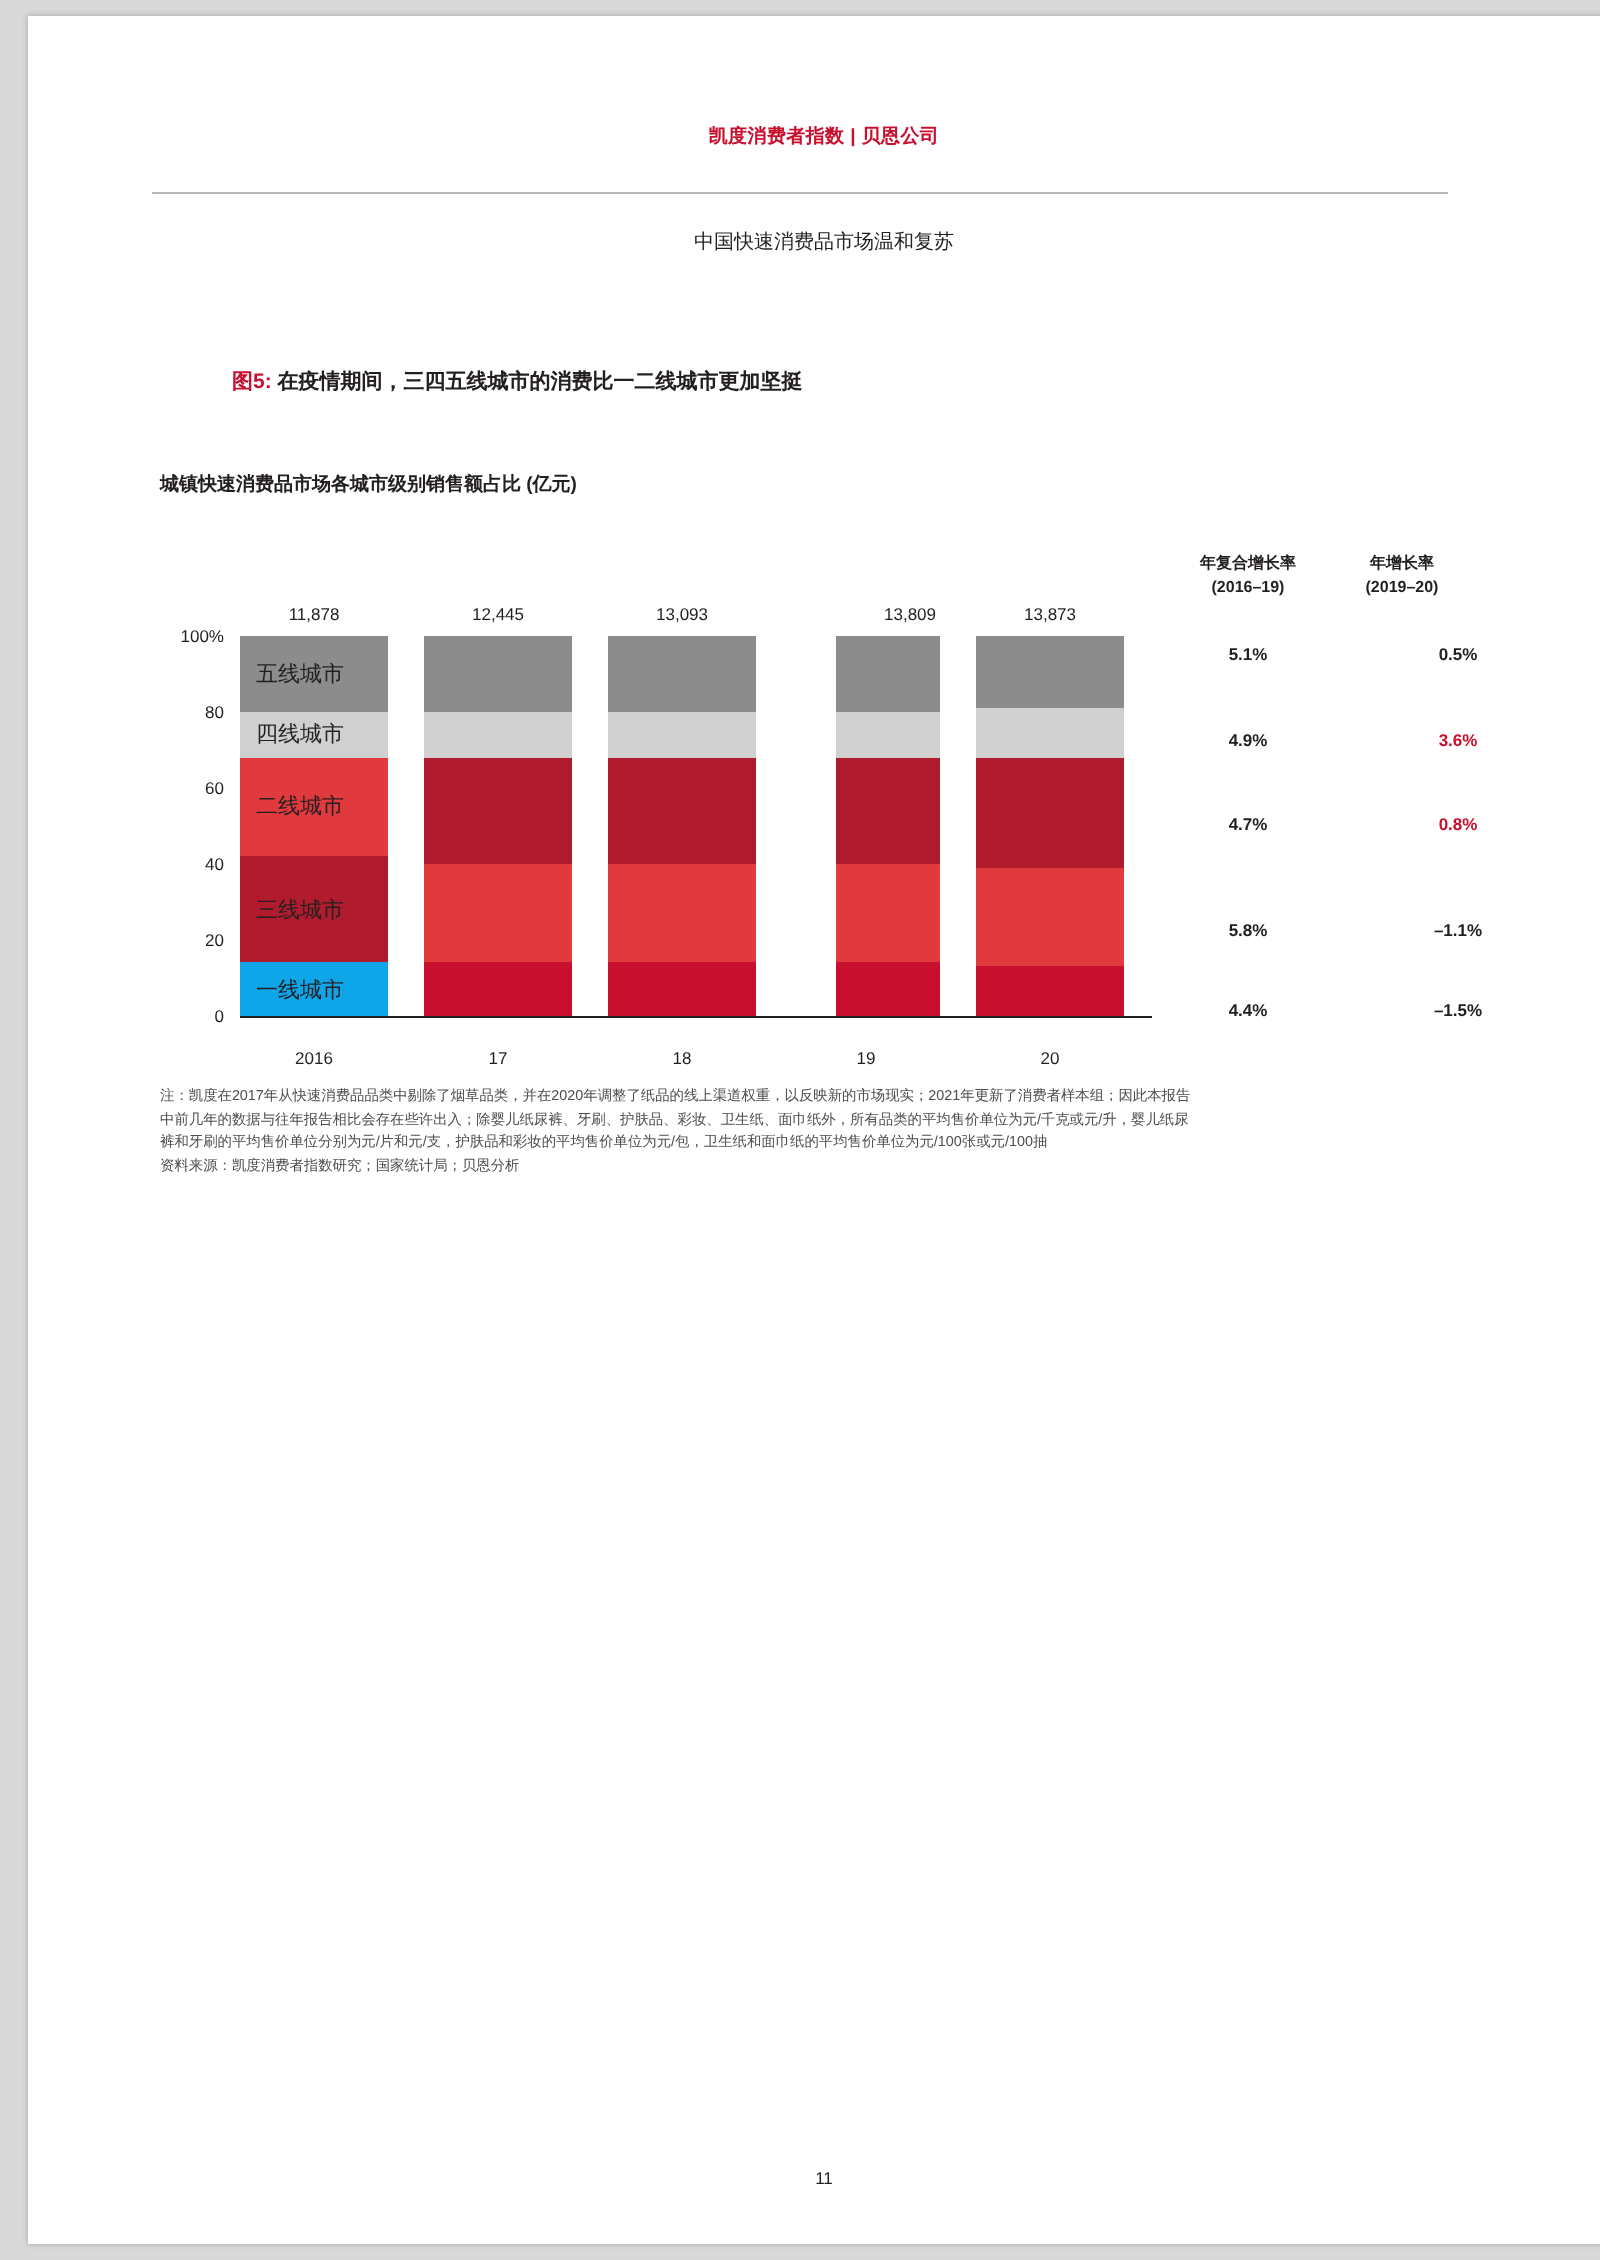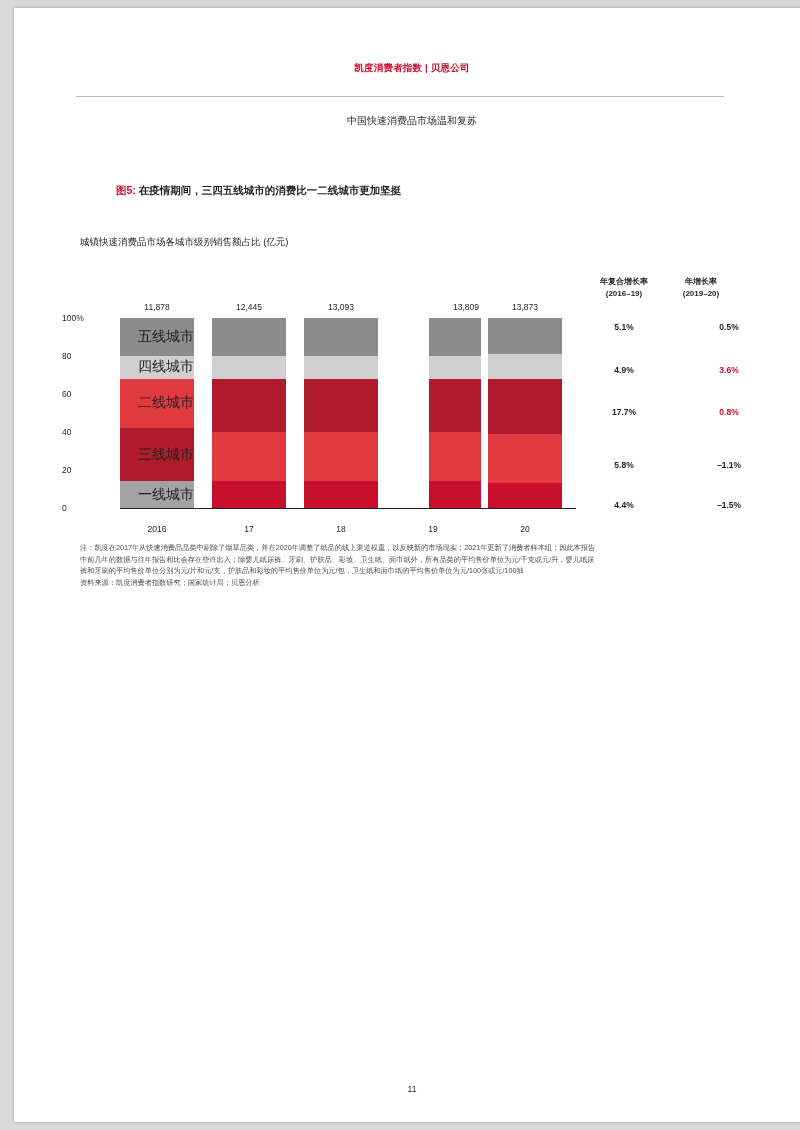--- a/index.html
+++ b/index.html
@@ -53,21 +53,21 @@
     font-weight: bold;
     color: #231f20;
     margin-left: 36px;
   }
   .fig-title .fignum { color: #c8102e; }
 
   .chart-title {
     position: absolute;
     left: 66px; top: 228px;
     font-size: 9.5px;
-    font-weight: normal;
+    font-weight: bold;
     color: #231f20;
   }
 
   
   .col-head {
     position: absolute;
     text-align: center;
     font-size: 8px;
     font-weight: bold;
     color: #231f20;
@@ -91,24 +91,25 @@
     width: 455px;
     height: 190px;
   }
   .axis-y {
     position: absolute;
     left: 0; top: 10px;
     width: 36px; height: 190px;
   }
   .ytick {
     position: absolute;
-    right: 20px;
+    right: 4px;
     transform: translateY(-50%);
     font-size: 8.5px;
     color: #231f20;
+    text-align: right;
     width: 34px;
   }
   .axis-line-y {
     position: absolute;
     left: 40px; top: 10px;
     width: 1px; height: 191px;
     background: #231f20;
   }
   .axis-line-x {
     position: absolute;
@@ -121,24 +122,24 @@
     position: absolute;
     bottom: 0;
     width: 74px;
     height: 190px;
     display: flex;
     flex-direction: column;
   }
   .seg { width: 100%; position: relative; }
   .seg-label {
     position: absolute;
-    left: 18px;
+    left: 8px;
     top: 50%;
     transform: translateY(-50%);
-    font-size: 14px;
+    font-size: 11px;
     color: #231f20;
     white-space: nowrap;
   }
   .bar-total {
     position: absolute;
     top: -16px;
     width: 100%;
     text-align: center;
     font-size: 8.5px;
     color: #231f20;
@@ -237,21 +238,21 @@
           </div>
           <div class="seg" style="background: rgb(208, 208, 208); height: 22.8px;">
             <span class="seg-label">四线城市</span>
           </div>
           <div class="seg" style="background: rgb(224, 58, 62); height: 49.4px;">
             <span class="seg-label">二线城市</span>
           </div>
           <div class="seg" style="background: rgb(176, 28, 46); height: 53.2px;">
             <span class="seg-label">三线城市</span>
           </div>
-          <div class="seg" style="background: #a3a3a3; height: 26.6px;">
+          <div class="seg" style="background: #0ea5e9; height: 26.6px;">
             <span class="seg-label">一线城市</span>
           </div>
         </div>
         <div class="xlabel" style="left: 0px;">2016</div>
         <div class="bar" style="left: 92px;">
           <div class="bar-total">12,445</div>
           <div class="seg" style="background: rgb(140, 140, 140); height: 38px;"></div>
           <div class="seg" style="background: rgb(208, 208, 208); height: 22.8px;"></div>
           <div class="seg" style="background: rgb(176, 28, 46); height: 53.2px;"></div>
           <div class="seg" style="background: rgb(224, 58, 62); height: 49.4px;"></div>
@@ -260,21 +261,21 @@
         <div class="xlabel" style="left: 92px;">17</div>
         <div class="bar" style="left: 184px;">
           <div class="bar-total">13,093</div>
           <div class="seg" style="background: rgb(140, 140, 140); height: 38px;"></div>
           <div class="seg" style="background: rgb(208, 208, 208); height: 22.8px;"></div>
           <div class="seg" style="background: rgb(176, 28, 46); height: 53.2px;"></div>
           <div class="seg" style="background: rgb(224, 58, 62); height: 49.4px;"></div>
           <div class="seg" style="background: rgb(200, 16, 46); height: 26.6px;"></div>
         </div>
         <div class="xlabel" style="left: 184px;">18</div>
-        <div class="bar" style="left: 287px; padding-left: 22px;">
+        <div class="bar" style="left: 276px; padding-left: 22px;">
           <div class="bar-total">13,809</div>
           <div class="seg" style="background: rgb(140, 140, 140); height: 38px;"></div>
           <div class="seg" style="background: rgb(208, 208, 208); height: 22.8px;"></div>
           <div class="seg" style="background: rgb(176, 28, 46); height: 53.2px;"></div>
           <div class="seg" style="background: rgb(224, 58, 62); height: 49.4px;"></div>
           <div class="seg" style="background: rgb(200, 16, 46); height: 26.6px;"></div>
         </div>
         <div class="xlabel" style="left: 276px;">19</div>
         <div class="bar" style="left: 368px;">
           <div class="bar-total">13,873</div>
@@ -291,21 +292,21 @@
   <div id="growth-area">
       <div class="growth-row" style="top: 314px; left: 0px; width: 772px;">
         <div class="cagr">5.1%</div>
         <div class="yoy neg">0.5%</div>
       </div>
       <div class="growth-row" style="top: 357px; left: 0px; width: 772px;">
         <div class="cagr">4.9%</div>
         <div class="yoy pos">3.6%</div>
       </div>
       <div class="growth-row" style="top: 399px; left: 0px; width: 772px;">
-        <div class="cagr">17.7%</div>
+        <div class="cagr">4.7%</div>
         <div class="yoy pos">0.8%</div>
       </div>
       <div class="growth-row" style="top: 452px; left: 0px; width: 772px;">
         <div class="cagr">5.8%</div>
         <div class="yoy neg">–1.1%</div>
       </div>
       <div class="growth-row" style="top: 492px; left: 0px; width: 772px;">
         <div class="cagr">4.4%</div>
         <div class="yoy neg">–1.5%</div>
       </div>

